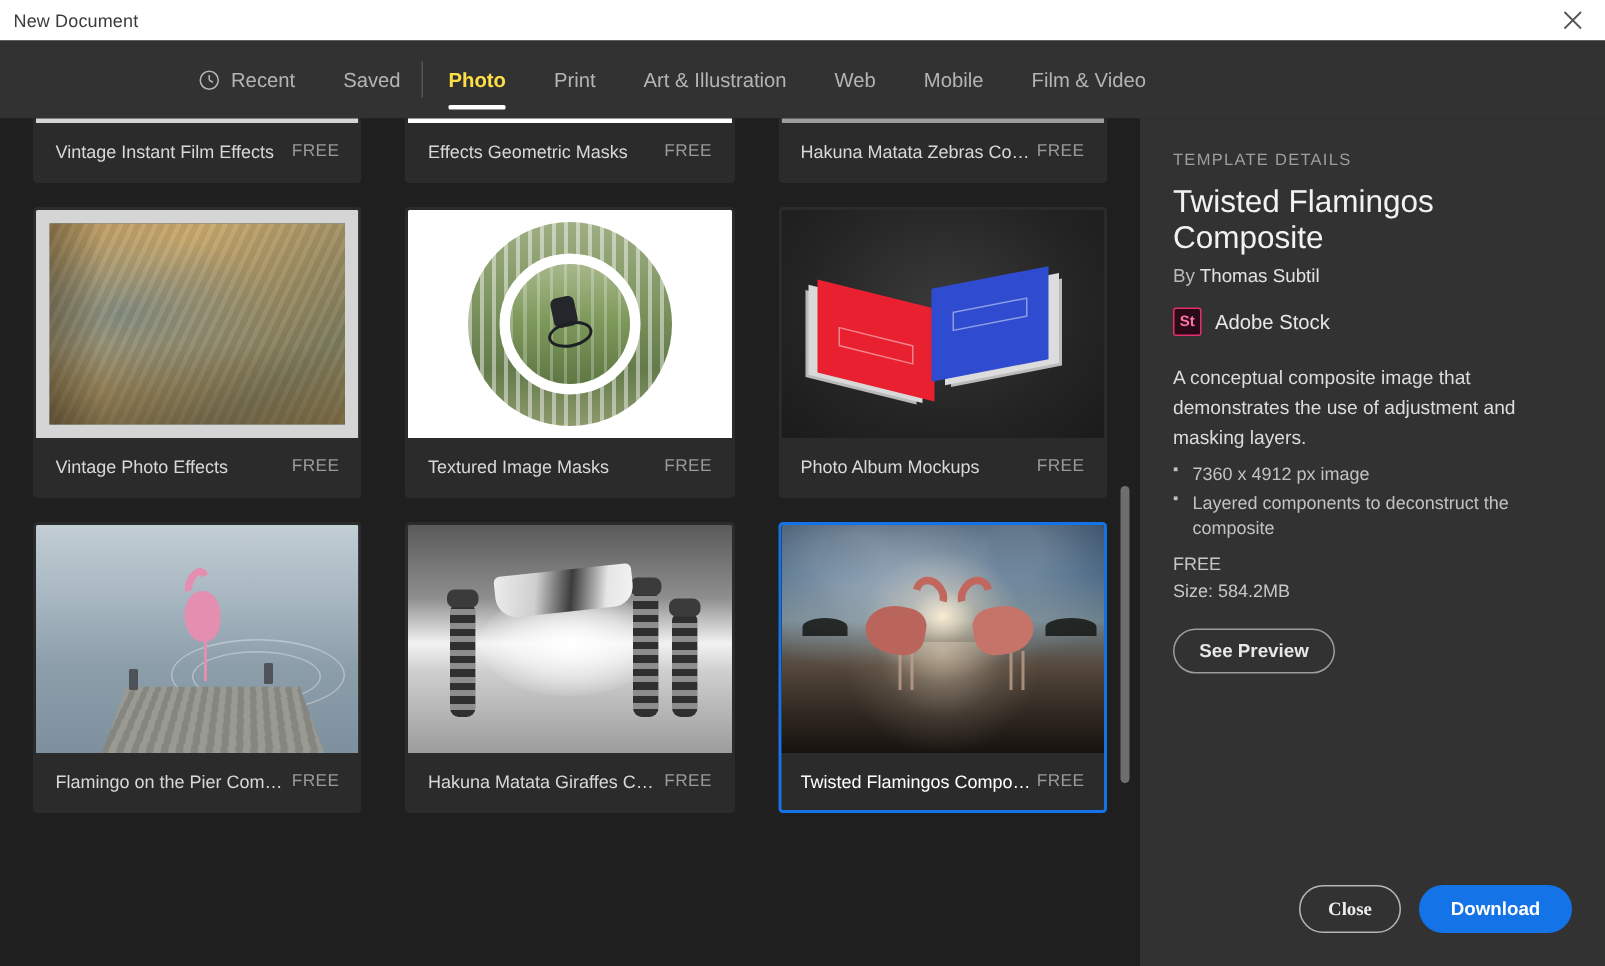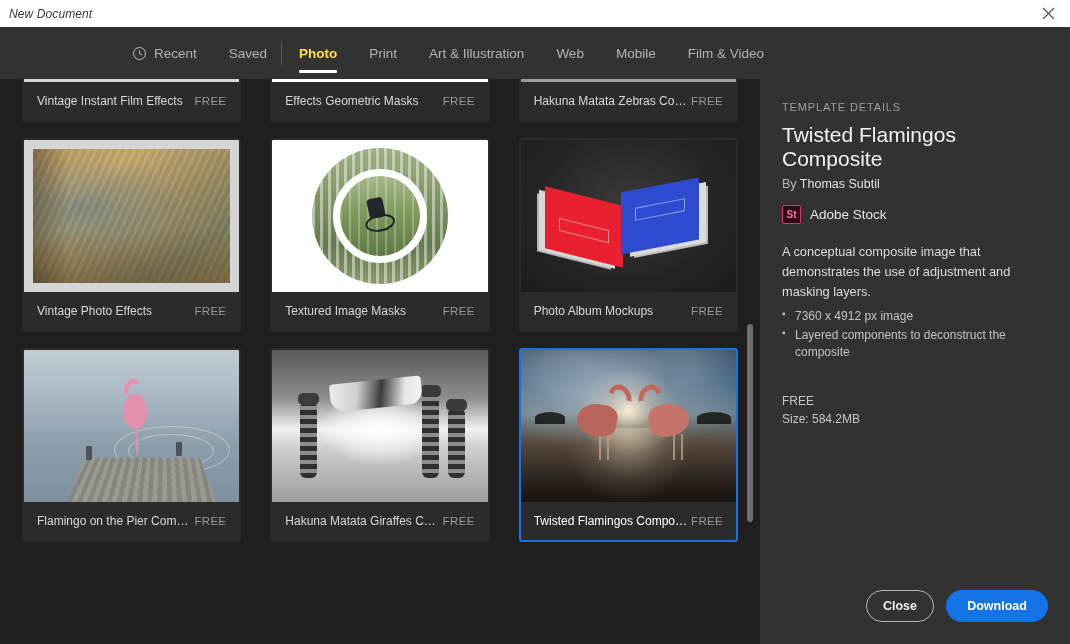--- a/index.html
+++ b/index.html
@@ -12,21 +12,21 @@
 
   
   #titlebar {
     height: 27px; width: 100%;
     background: #ffffff;
     display: flex; align-items: center;
     position: relative;
   }
   #titlebar .title {
     font-size: 12px; color: #3c3c3c;
-    margin-left: 9px; letter-spacing: .1px; font-style: italic;
+    margin-left: 9px; letter-spacing: .1px;
   }
   #close-btn {
     position: absolute; right: 0; top: 0;
     width: 44px; height: 27px;
     display: flex; align-items: center; justify-content: center;
     color: #4a4a4a; font-size: 14px; line-height: 1;
     cursor: pointer;
   }
   #close-btn svg { display: block; }
 
@@ -187,21 +187,21 @@
     background: #2b0a17; border: 1px solid #e1306c;
     color: #ff73a3; font-size: 10px;
     display: flex; align-items: center; justify-content: center;
     font-weight: bold;
   }
   #stock-name { font-size: 13.5px; color: #e6e6e6; }
   #tpl-desc {
     font-size: 12.8px; color: #dcdcdc;
     line-height: 1.56; margin-bottom: 6px;
   }
-  #tpl-bullets { list-style: none; margin-bottom: 28px; }
+  #tpl-bullets { list-style: none; margin-bottom: 3px; }
   #tpl-bullets li {
     font-size: 12px; color: #c2c2c2;
     line-height: 1.45; padding-left: 13px;
     position: relative; margin-bottom: 2px;
   }
   #tpl-bullets li::before {
     content: "▪"; position: absolute; left: 0; top: -1px;
     color: #c2c2c2; font-size: 10px;
   }
   .meta-line { font-size: 12px; color: #c7c7c7; line-height: 1.5; }
@@ -215,21 +215,21 @@
     cursor: pointer;
   }
   #action-row {
     position: absolute; right: 22px; bottom: 22px;
     display: flex; align-items: center; gap: 12px;
   }
   #close-action {
     width: 68px; height: 32px;
     border: 1px solid #b6b6b6; border-radius: 16px;
     background: transparent; color: #ededed;
-    font-family: Liberation Sans, sans-serif;
+    font-family: Liberation Serif, serif;
     font-size: 12.5px; font-weight: bold; cursor: pointer;
   }
   #download-action {
     width: 102px; height: 32px;
     border: none; border-radius: 16px;
     background: #1473e6; color: #ffffff;
     font-family: "Liberation Sans", sans-serif;
     font-size: 12.5px; font-weight: bold; cursor: pointer;
   }
 
@@ -653,19 +653,20 @@
     <p id="tpl-desc">A conceptual composite image that demonstrates the use of adjustment and masking layers.</p>
 
     <ul id="tpl-bullets">
       <li>7360 x 4912 px image</li>
       <li>Layered components to deconstruct the composite</li>
     </ul>
 
     <div class="meta-line">FREE</div>
     <div class="meta-line">Size: 584.2MB</div>
 
+    <button id="see-preview">See Preview</button>
 
     <div id="action-row">
       <button id="close-action">Close</button>
       <button id="download-action">Download</button>
     </div>
   </div>
 </div>
 
 </body></html>

